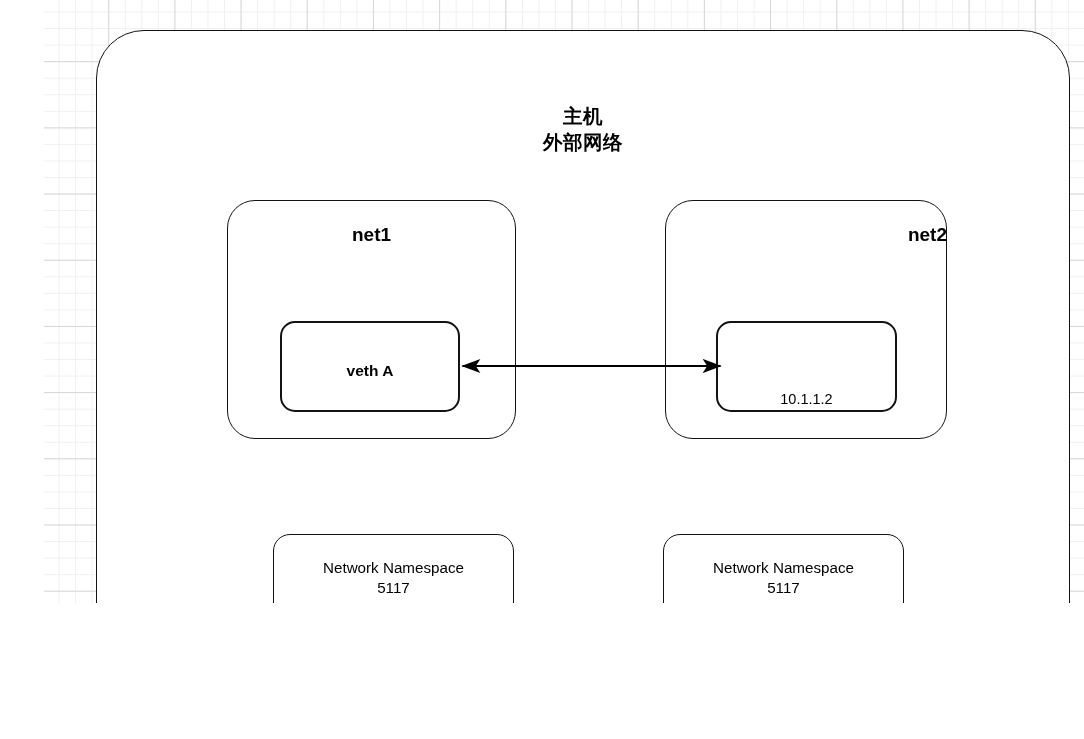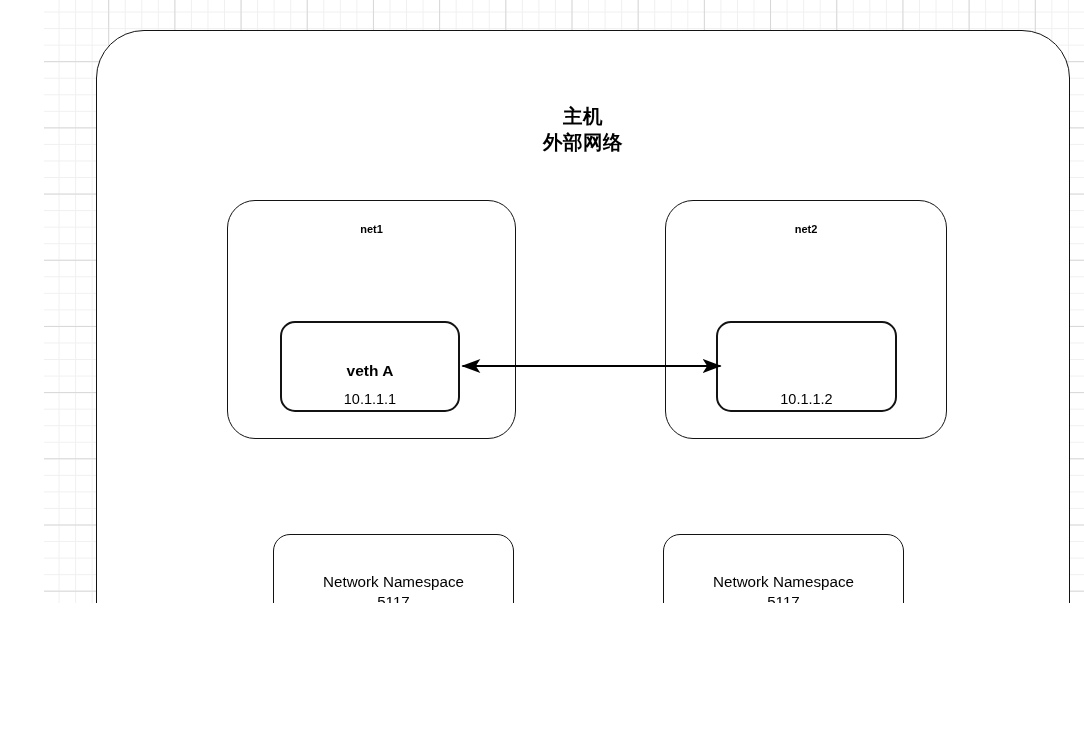--- a/index.html
+++ b/index.html
@@ -81,47 +81,47 @@
   .host-title {
     left: 52px;
     top: 104px;
     width: 974px;
     font-size: 19.5px;
     font-weight: bold;
     letter-spacing: 0.5px;
   }
 
   .net-title {
-    font-size: 11px;
+    font-size: 19px;
     font-weight: bold;
     top: 222px;
   }
   .net1-title { left: 183px; width: 289px; }
-  .net2-title { left: 621px; width: 282px; }
+  .net2-title { left: 621px; width: 282px; text-align: right; }
 
   .veth-name {
     font-size: 15.5px;
     font-weight: bold;
     top: 361px;
   }
   .vethA-name { left: 236px; width: 180px; }
   .vethB-name { left: 672px; width: 181px; }
 
   .veth-ip {
     font-size: 14.5px;
     font-weight: normal;
     top: 390px;
   }
   .vethA-ip { left: 236px; width: 180px; }
   .vethB-ip { left: 672px; width: 181px; }
 
   .ns-text {
     font-size: 15.2px;
     font-weight: normal;
-    top: 572px;
+    top: 558px;
   }
   .ns1-text { left: 229px; width: 241px; }
   .ns2-text { left: 619px; width: 241px; }
 
   
   .connector {
     position: absolute;
     left: 405px;
     top: 345px;
     width: 285px;
@@ -135,21 +135,20 @@
 
   <div class="box host-box"></div>
 
   <div class="label host-title"><span>主机</span><br><span>外部网络</span></div>
 
   <div class="box net-box net1-box"></div>
   <div class="label net-title net1-title">net1</div>
 
   <div class="box veth-box vethA-box"></div>
   <div class="label veth-name vethA-name">veth A</div>
-  <div class="label veth-ip vethA-ip">10.1.1.1</div>
 
   <div class="box net-box net2-box"></div>
   <div class="label net-title net2-title">net2</div>
 
   <div class="box veth-box vethB-box"></div>
   <div class="label veth-ip vethB-ip">10.1.1.2</div>
 
   <svg class="connector" viewBox="0 0 285 42" width="285" height="42">
     <defs>
       <marker id="arrow-end" markerWidth="11" markerHeight="11" refX="9.4" refY="4" orient="auto" markerUnits="strokeWidth">

